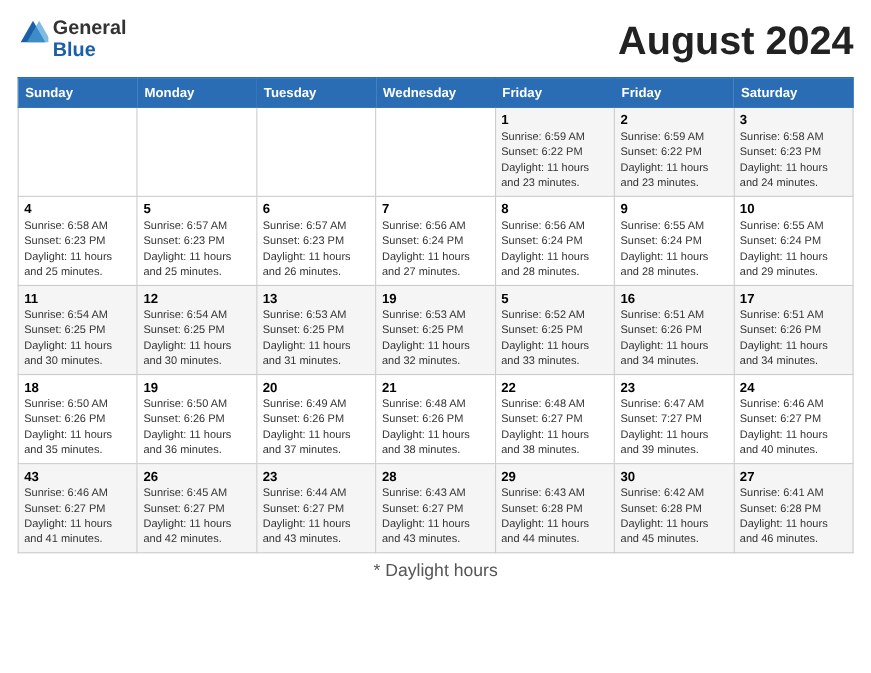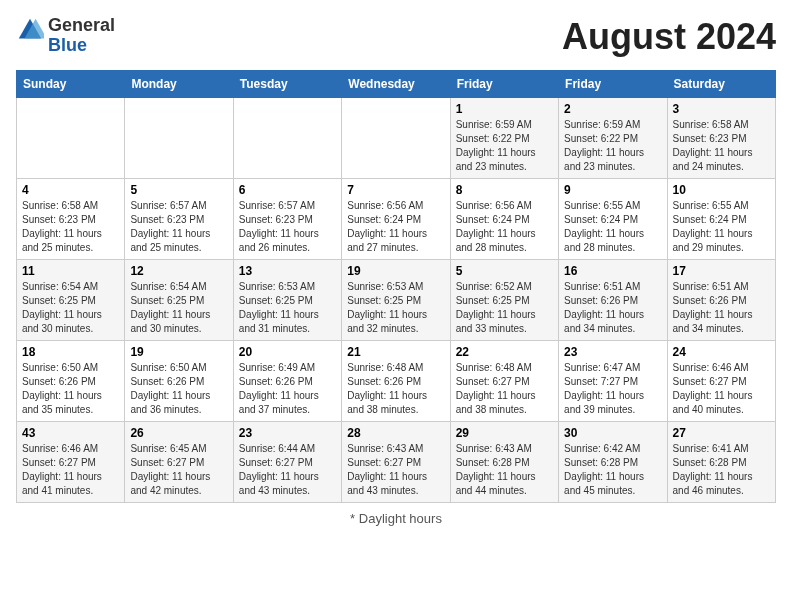--- a/index.html
+++ b/index.html
@@ -80,21 +80,21 @@
     .day-info {
       font-size: 10px;
       color: #333;
       line-height: 1.4;
     }
     .empty-cell {
       background: #fff !important;
     }
     .footer-note {
       margin-top: 8px;
-      font-size: 13px;
+      font-size: 16px;
       color: #555;
       text-align: center;
     }
   </style>
 </head>
 <body>
 
 <div class="header-area">
   <div class="logo">
     <svg class="logo-icon" viewBox="0 0 40 40" xmlns="http://www.w3.org/2000/svg">

